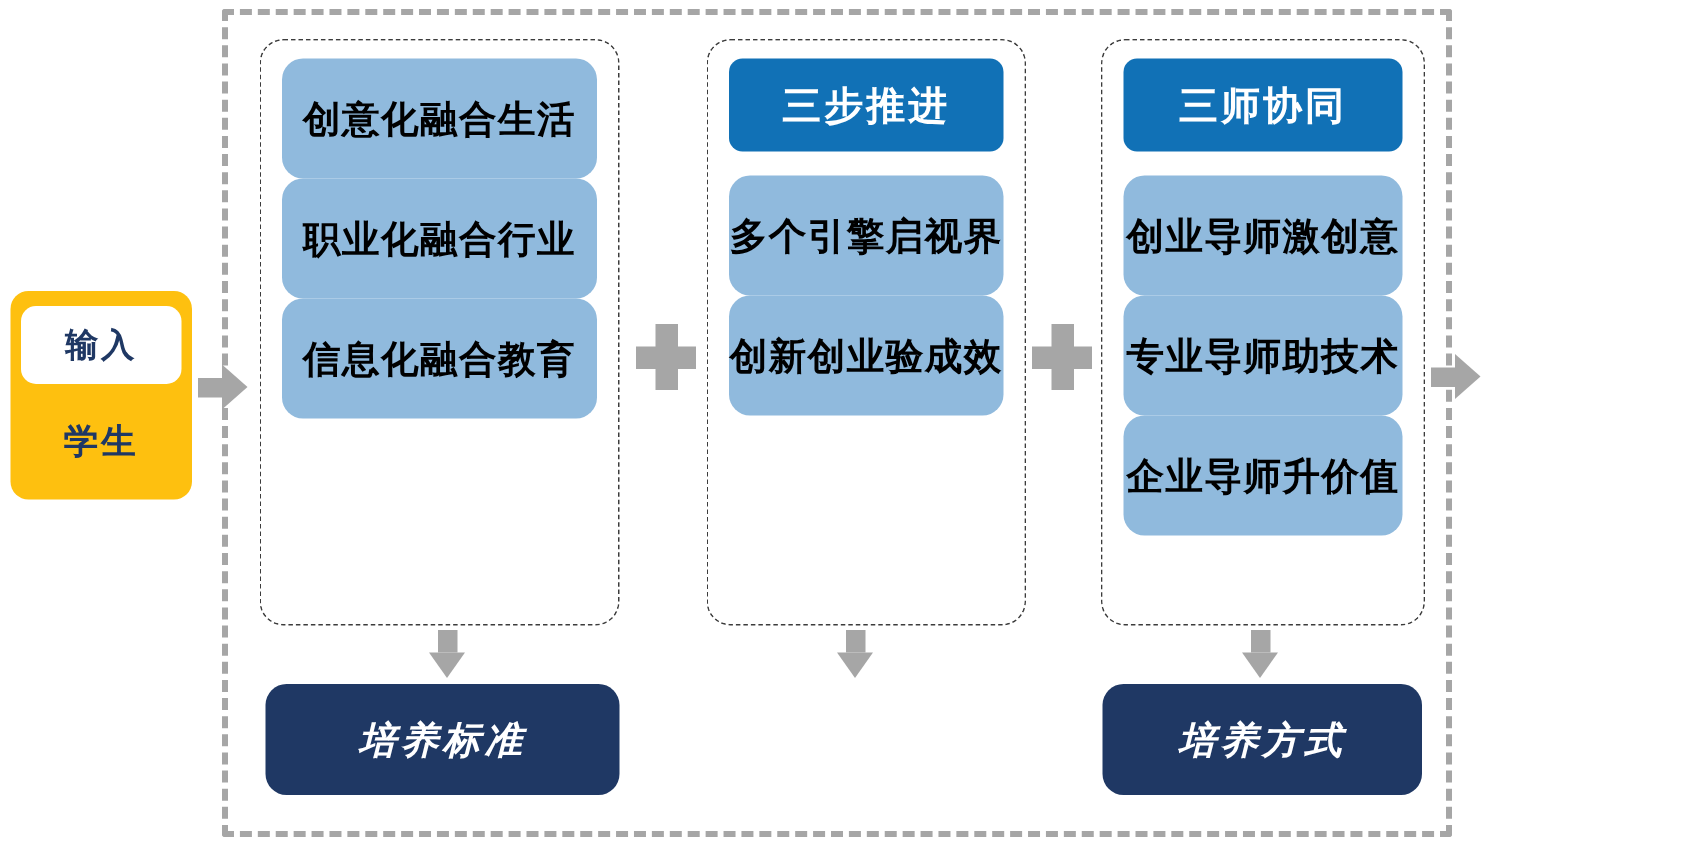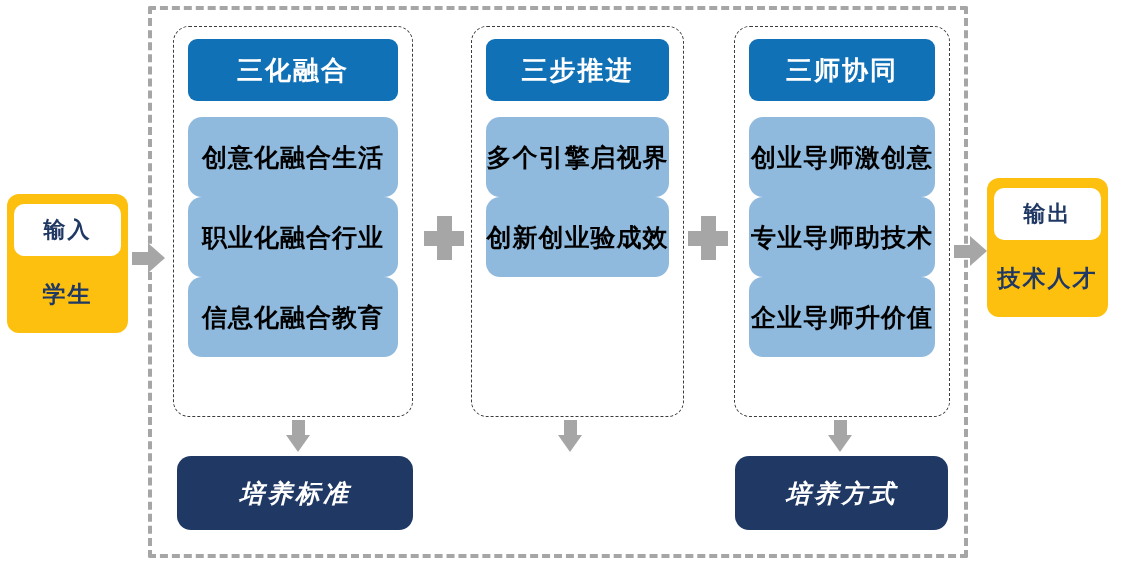--- a/index.html
+++ b/index.html
@@ -184,21 +184,20 @@
     <div class="node-tag">输入</div>
     <div class="node-label">学生</div>
   </div>
 
   <div class="arrow-right arrow-in">
     <div class="ar-shaft"></div>
     <div class="ar-head"></div>
   </div>
 
   <div class="column column-1">
-    <div class="col-header">三化融合</div>
     <div class="col-item">创意化融合生活</div>
     <div class="col-item">职业化融合行业</div>
     <div class="col-item">信息化融合教育</div>
   </div>
 
   <div class="plus plus-1"></div>
 
   <div class="column column-2">
     <div class="col-header">三步推进</div>
     <div class="col-item">多个引擎启视界</div>
@@ -228,18 +227,14 @@
   </div>
 
   <div class="result result-1">培养标准</div>
   <div class="result result-3">培养方式</div>
 
   <div class="arrow-right arrow-out">
     <div class="ar-shaft"></div>
     <div class="ar-head"></div>
   </div>
 
-  <div class="node node-output">
-    <div class="node-tag">输出</div>
-    <div class="node-label">技术人才</div>
-  </div>
 
 </div>
 
 </body></html>

